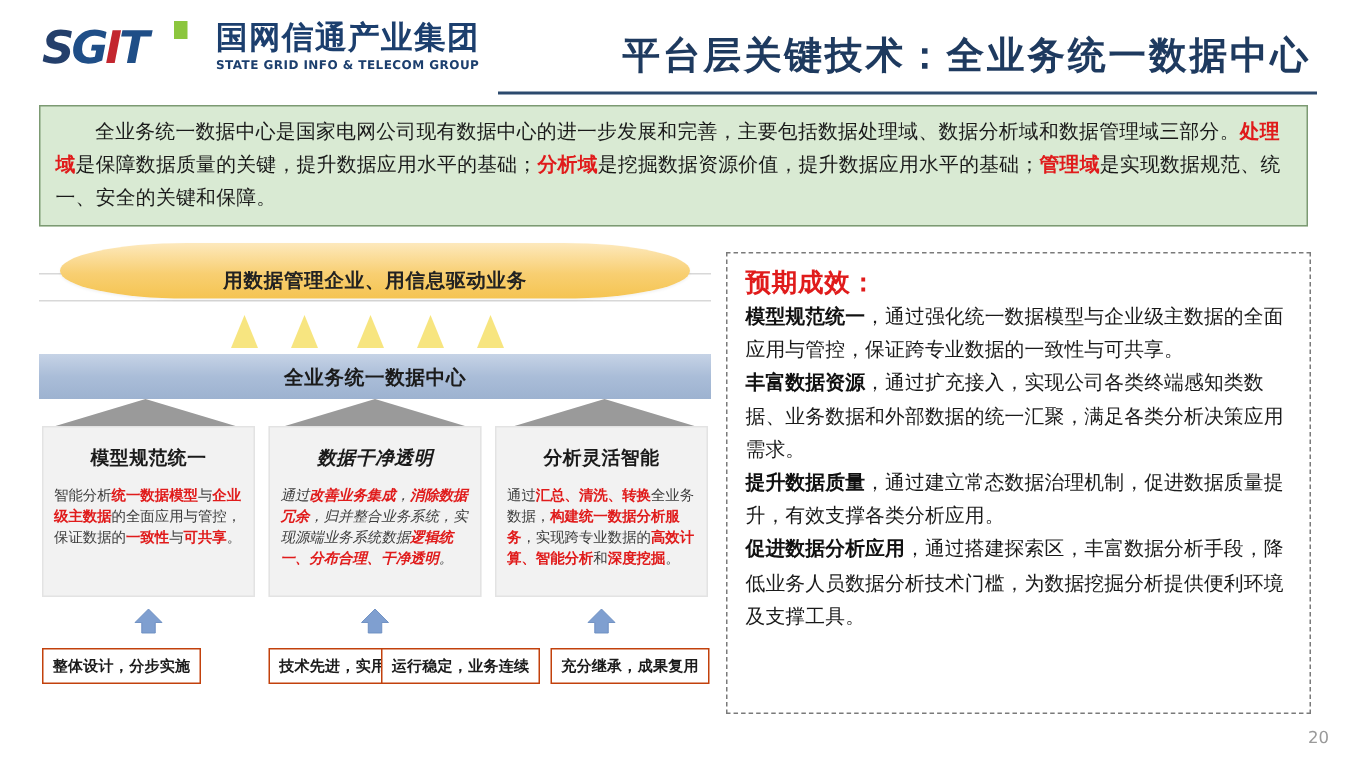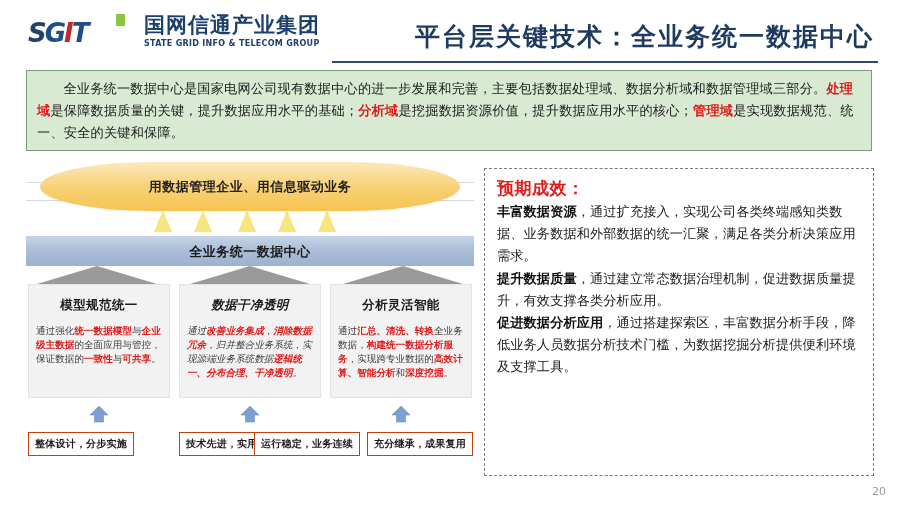--- a/index.html
+++ b/index.html
@@ -30,21 +30,21 @@
   }
   #logo-mark {
     position: relative;
     width: 108px; height: 38px;
     margin-right: 8px;
   }
   #logo-mark .sgit-text {
     font-family: "DejaVu Sans", "Liberation Sans", sans-serif;
     font-weight: bold;
     font-style: italic;
-    font-size: 26px;
+    font-size: 30px;
     letter-spacing: -2px;
     color: #1f4e87;
     line-height: 34px;
     position: absolute;
     left: 0; top: 2px;
     white-space: nowrap;
   }
   #logo-mark .sgit-text .ch-s { color: #243f6b; }
   #logo-mark .sgit-text .ch-g { color: #1f4e87; }
   #logo-mark .sgit-text .ch-dot { color: #c3262f; }
@@ -118,21 +118,21 @@
     overflow: hidden;
   }
   #arch-wrap {
     position: absolute;
     left: 0; top: 2px;
     width: 448px; height: 72px;
   }
   #arch {
     position: absolute;
     left: 14px; top: 2px;
-    width: 420px; height: 49px;
+    width: 420px; height: 37px;
     background: linear-gradient(180deg, #fde9bd 0%, #f8cf72 55%, #f5c451 100%);
     border-radius: 210px / 46px;
     box-shadow: 0 1px 2px rgba(0,0,0,0.06);
   }
   #arch-label {
     position: absolute;
     left: 0; right: 0; top: 16px;
     text-align: center;
     font-size: 13px;
     font-weight: bold;
@@ -271,21 +271,21 @@
       <div id="logo-en">STATE GRID INFO &amp; TELECOM GROUP</div>
     </div>
   </div>
 
   <div id="page-title">平台层关键技术：全业务统一数据中心</div>
   <div id="title-rule"></div>
 </div>
 
 <div id="summary-box">
   <div id="summary-text">
-    <span>全业务统一数据中心是国家电网公司现有数据中心的进一步发展和完善，主要包括数据处理域、数据分析域和数据管理域三部分。</span><span class="hl-red">处理域</span><span>是保障数据质量的关键，提升数据应用水平的基础；</span><span class="hl-red">分析域</span><span>是挖掘数据资源价值，提升数据应用水平的核心；</span><span class="hl-red">管理域</span><span>是实现数据规范、统一、安全的关键和保障。</span>
+    <span>全业务统一数据中心是国家电网公司现有数据中心的进一步发展和完善，主要包括数据处理域、数据分析域和数据管理域三部分。</span><span class="hl-red">处理域</span><span>是保障数据质量的关键，提升数据应用水平的基础；</span><span class="hl-red">分析域</span><span>是挖掘数据资源价值，提升数据应用水平的基础；</span><span class="hl-red">管理域</span><span>是实现数据规范、统一、安全的关键和保障。</span>
   </div>
 </div>
 
 <div id="diagram">
 
   <div id="arch-wrap">
     <div class="arch-line" style="left:0;top:22px;width:448px;"></div>
     <div class="arch-line" style="left:0;top:40px;width:448px;"></div>
     <div id="arch">
       <div id="arch-label">用数据管理企业、用信息驱动业务</div>
@@ -300,21 +300,21 @@
   <div id="center-bar">
     <div id="center-bar-label">全业务统一数据中心</div>
   </div>
 
   <div class="gray-mtn" style="left:11px;"></div>
   <div class="gray-mtn" style="left:164px;"></div>
   <div class="gray-mtn" style="left:317px;"></div>
 
   <div class="col-card" style="left:2px;">
     <div class="col-title">模型规范统一</div>
-    <div class="col-body"><span>通过强化</span><span class="hl-red">统一数据模型</span><span>与</span><span class="hl-red">企业级主数据</span><span>的全面应用与管控，保证数据的</span><span class="hl-red">一致性</span><span>与</span><span class="hl-red">可共享</span><span>。</span></div>
+    <div class="col-body"><span>智能分析</span><span class="hl-red">统一数据模型</span><span>与</span><span class="hl-red">企业级主数据</span><span>的全面应用与管控，保证数据的</span><span class="hl-red">一致性</span><span>与</span><span class="hl-red">可共享</span><span>。</span></div>
   </div>
 
   <div class="col-card" style="left:153px;font-style:italic;">
     <div class="col-title">数据干净透明</div>
     <div class="col-body"><span>通过</span><span class="hl-red">改善业务集成</span><span>，</span><span class="hl-red">消除数据冗余</span><span>，归并整合业务系统，实现源端业务系统数据</span><span class="hl-red">逻辑统一、分布合理、干净透明</span><span>。</span></div>
   </div>
 
   <div class="col-card" style="left:304px;">
     <div class="col-title">分析灵活智能</div>
     <div class="col-body"><span>通过</span><span class="hl-red">汇总、清洗、转换</span><span>全业务数据，</span><span class="hl-red">构建统一数据分析服务</span><span>，实现跨专业数据的</span><span class="hl-red">高效计算、智能分析</span><span>和</span><span class="hl-red">深度挖掘</span><span>。</span></div>
@@ -338,20 +338,23 @@
 
   <div class="bottom-tag" style="left:2px;">整体设计，分步实施</div>
   <div class="bottom-tag" style="left:115px;margin-left:38px;">技术先进，实用可控</div>
   <div class="bottom-tag" style="left:228px;">运行稳定，业务连续</div>
   <div class="bottom-tag" style="left:341px;">充分继承，成果复用</div>
 </div>
 
 <div id="effects-panel">
   <div id="effects-heading">预期成效：</div>
   <div class="effect-p">
+    <b>模型规范统一</b><span>，通过强化统一数据模型与企业级主数据的全面应用与管控，保证跨专业数据的一致性与可共享。</span>
+  </div>
+  <div class="effect-p">
     <b>丰富数据资源</b><span>，通过扩充接入，实现公司各类终端感知类数据、业务数据和外部数据的统一汇聚，满足各类分析决策应用需求。</span>
   </div>
   <div class="effect-p">
     <b>提升数据质量</b><span>，通过建立常态数据治理机制，促进数据质量提升，有效支撑各类分析应用。</span>
   </div>
   <div class="effect-p">
     <b>促进数据分析应用</b><span>，通过搭建探索区，丰富数据分析手段，降低业务人员数据分析技术门槛，为数据挖掘分析提供便利环境及支撑工具。</span>
   </div>
 </div>
 

